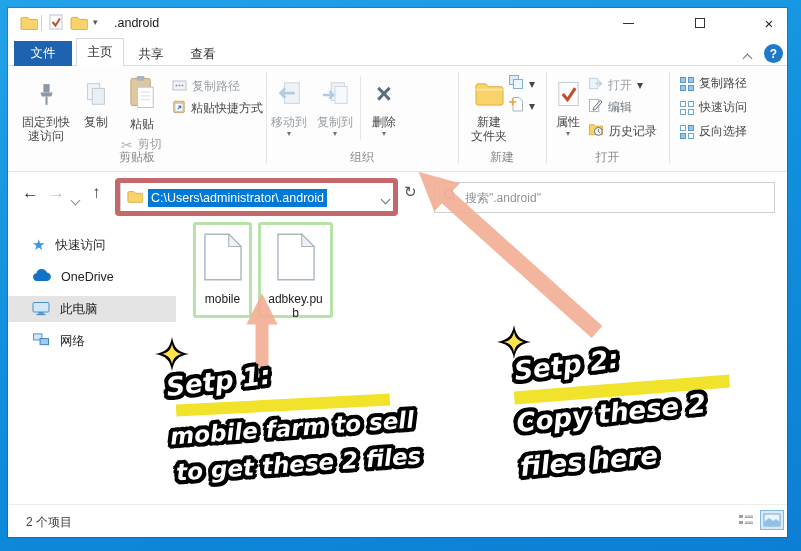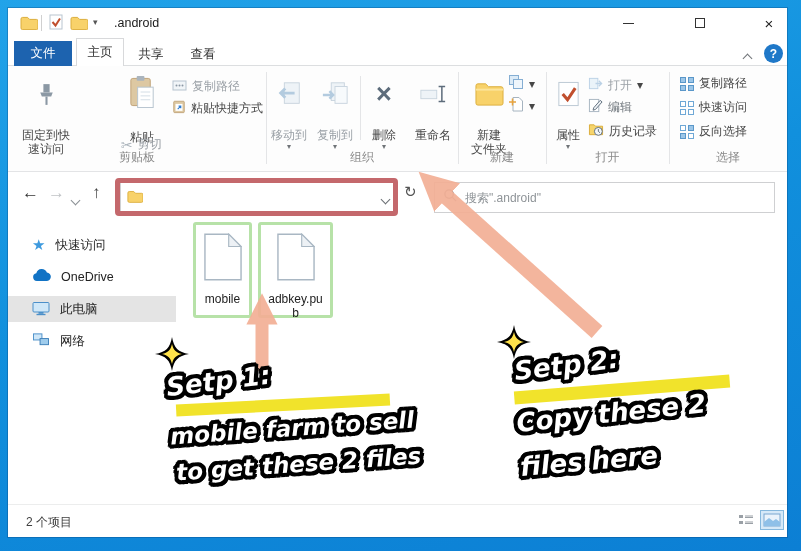--- a/index.html
+++ b/index.html
@@ -28,21 +28,21 @@
   .tab-file { left:6px; top:3px; width:58px; height:25px; background:#1d63af; color:#fff; }
   .tab-active { left:68px; top:0; width:48px; height:28px; background:#fff; border:1px solid #d8d9db; border-bottom:none; }
   .chev { display:inline-block; width:7px; height:7px; border-right:1.6px solid #707478; border-bottom:1.6px solid #707478; }
   .chev.down { transform:rotate(45deg); }
   .chev.up { transform:rotate(-135deg); }
   .helpbtn { position:absolute; left:756px; top:6px; width:19px; height:19px; border-radius:50%; background:#1f78c8;
              color:#fff; font-size:12px; font-weight:bold; display:flex; align-items:center; justify-content:center; }
   
   .vbtn { position:absolute; display:flex; flex-direction:column; align-items:center; }
   .vbtn .ic { height:36px; display:flex; align-items:flex-end; justify-content:center; }
-  .vbtn .lbl { margin-top:20px; font-size:12px; line-height:14px; color:#474747; text-align:center; white-space:pre-line; }
+  .vbtn .lbl { margin-top:7px; font-size:12px; line-height:14px; color:#474747; text-align:center; white-space:pre-line; }
   .vbtn .dd { margin-top:1px; font-size:8px; color:#707478; line-height:8px; }
   .hrow { position:absolute; display:flex; align-items:center; gap:5px; font-size:12px; color:#474747; }
   .gray  { color:#9aa0a6 !important; }
   .mid   { color:#6f767c !important; }
   .gsep { position:absolute; top:6px; height:92px; width:1px; background:#e4e5e7; }
   .gsep.inner { top:10px; height:64px; }
   .glabel { position:absolute; bottom:5px; font-size:12px; color:#8a8a8a; text-align:center;margin-top:47px; }
   .sqgrid { display:inline-grid; grid-template-columns:6px 6px; gap:2px; }
   .sqgrid i { width:6px; height:6px; border:1px solid #6fa8d6; background:#fff; }
   .sqgrid i.f { background:#9cc6e8; border-color:#5a97c9; }
@@ -133,20 +133,29 @@
             <g fill="#8b98a4">
               <path d="M10 3 h6 v8 h-6 z"></path>
               <path d="M7 11 h12 l-1.5 4 h-9 z"></path>
               <rect x="12" y="15" width="2" height="8"></rect>
             </g>
           </svg>
         </span>
       <span class="lbl">固定到快
 速访问</span>
     </div>
+    <div class="vbtn" style="left:68px;top:6px;width:40px">
+      <span class="ic">
+          <svg width="28" height="28" viewBox="0 0 30 30">
+            <rect x="6" y="4" width="13" height="17" fill="#f3f6f9" stroke="#bcc9d5"></rect>
+            <rect x="11" y="9" width="13" height="17" fill="#e9eff5" stroke="#bcc9d5"></rect>
+          </svg>
+        </span>
+      <span class="lbl">复制</span>
+    </div>
     <div class="vbtn" style="left:108px;top:4px;width:52px">
       <span class="ic" style="height:40px">
           <svg width="33" height="36" viewBox="0 0 34 36">
             <rect x="5" y="4" width="20" height="28" rx="2" fill="#ddc8a2" stroke="#c0a277"></rect>
             <rect x="11" y="1.5" width="8" height="5" rx="1" fill="#aab4bd"></rect>
             <rect x="12" y="13" width="16" height="21" fill="#fff" stroke="#b7c4cf"></rect>
             <g stroke="#d3dde5">
               <path d="M15 18 h10 M15 22 h10 M15 26 h10"></path>
             </g>
           </svg>
@@ -199,31 +208,20 @@
       <span class="dd">▾</span>
     </div>
     <div class="gsep inner" style="left:352px"></div>
     <div class="vbtn" style="left:354px;top:6px;width:44px">
       <span class="ic">
           <span class="xglyph">×</span>
         </span>
       <span class="lbl">删除</span>
       <span class="dd">▾</span>
     </div>
-    <div class="vbtn" style="left:398px;top:6px;width:54px">
-      <span class="ic">
-          <svg width="28" height="28" viewBox="0 0 30 30">
-            <rect x="2" y="11" width="17" height="9" fill="#eef3f7" stroke="#c8d4de"></rect>
-            <g stroke="#5d6c7b" stroke-width="1.6" fill="none">
-              <path d="M21 7 h7 M24.5 7 v16 M21 23 h7"></path>
-            </g>
-          </svg>
-        </span>
-      <span class="lbl">重命名</span>
-    </div>
     <div class="glabel" style="left:258px;width:192px">组织</div>
     <div class="gsep" style="left:450px"></div>
 
     <div class="vbtn" style="left:454px;top:6px;width:54px">
       <span class="ic">
           <svg width="31" height="29" viewBox="0 0 32 30">
             <path d="M2 7 q0-2 2-2 h8 l3 3 h13 q2 0 2 2 v15 q0 2 -2 2 H4 q-2 0 -2-2 z" fill="#f8d26a" stroke="#dcae3c"></path>
             <path d="M2 11 h28" stroke="#fce49a" stroke-width="2"></path>
           </svg>
         </span>
@@ -303,32 +301,32 @@
     </div>
     <div class="hrow" style="left:672px;top:57px">
       <span class="sqgrid">
           <i></i>
           <i class="f"></i>
           <i class="f"></i>
           <i></i>
         </span>
       <span>反向选择</span>
     </div>
-    <div class="glabel" style="left:661px;width:118px">选择</div>
   </div>
 
   <div class="addrrow">
     <span class="navg" style="left:14px;top:11px;color:#333">←</span>
     <span class="navg" style="left:40px;top:11px;color:#c0c3c6">→</span>
     <span class="abs" style="left:64px;top:18px"><span class="chev down" style="border-color:#8a8f94"></span></span>
     <span class="navg" style="left:84px;top:11px;color:#444">↑</span>
     <div class="addrbox">
       <span><svg width="16" height="13" viewBox="0 0 18 14">
             <path d="M1 3 q0-1.6 1.6-1.6 h5 l2 2 h6.8 q1.6 0 1.6 1.6 v7 q0 1.6 -1.6 1.6 H2.6 Q1 13.6 1 12 z" fill="#f8d26a" stroke="#dcae3c"></path>
           </svg></span>
+      <span class="addrsel">C:\Users\administrator\.android</span>
       <span style="margin-left:auto"><span class="chev down" style="border-color:#6a6f74"></span></span>
     </div>
     <span class="navg" style="left:396px;top:11px;color:#555;font-size:15px">↻</span>
     <div class="searchbox">
       <span><svg width="15" height="15" viewBox="0 0 16 16">
             <circle cx="6.5" cy="6.5" r="4.5" fill="none" stroke="#8a8f94" stroke-width="1.4"></circle>
             <path d="M10 10 l4 4" stroke="#8a8f94" stroke-width="1.4"></path>
           </svg></span>
       <input readonly="" placeholder="搜索&quot;.android&quot;" style="">
     </div>

